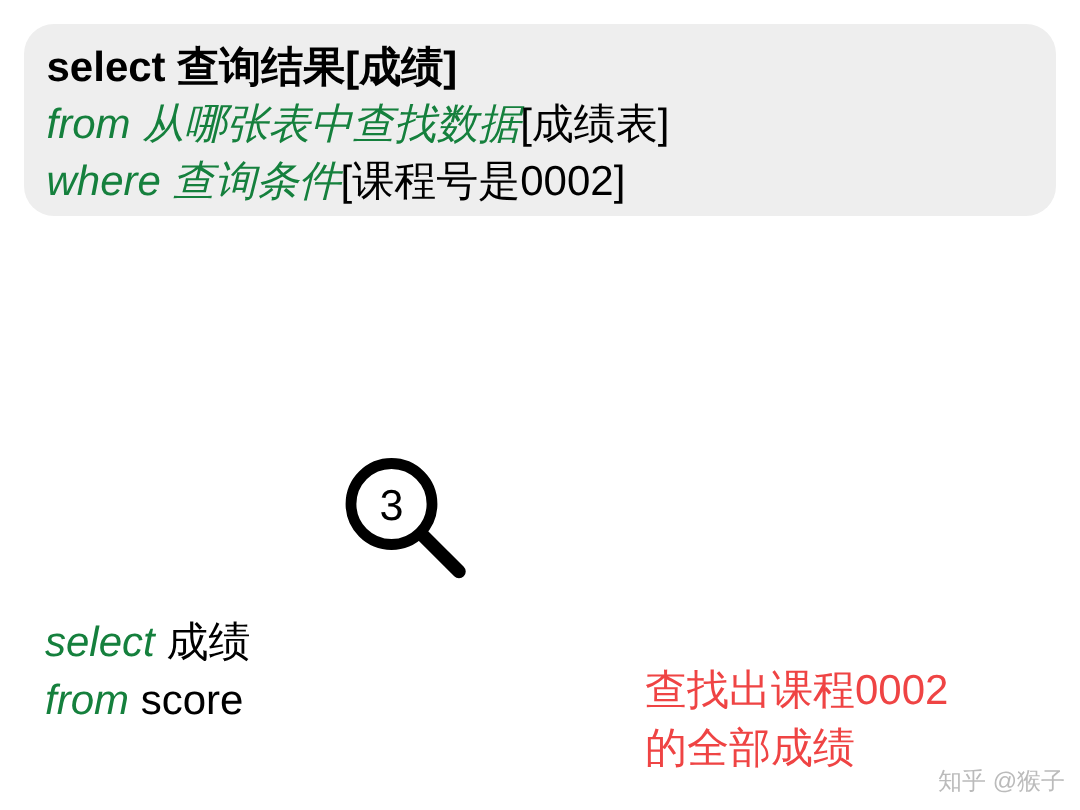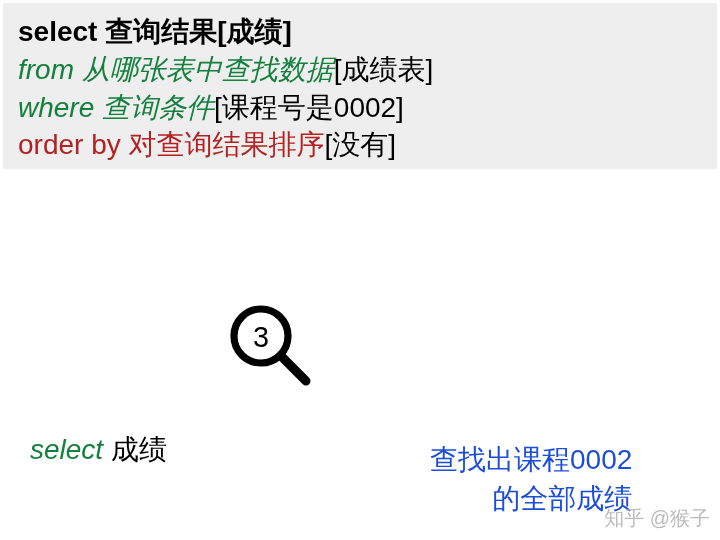--- a/index.html
+++ b/index.html
@@ -8,23 +8,24 @@
     width: 720px;
     height: 540px;
     font-family: "Microsoft YaHei", "SimHei", sans-serif;
     background: #ffffff;
     position: relative;
     overflow: hidden;
   }
   .top-block {
     background: #eeeeee;
     padding: 10px 15px 5px 15px;
-    margin: 3px;
+    margin: 16px;
     font-size: 28px;
     line-height: 1.35;
+    border-radius: 20px;
   }
   .line { white-space: nowrap; }
   .kw-black-bold { color: #000; font-weight: bold; }
   .kw-blue { color: #15803d; font-style: italic; }
   .kw-red { color: #b22222; }
   .txt-black { color: #000; }
   .bracket { color: #000; }
   .small { font-size: 22px; }
   .magnifier {
     position: absolute;
@@ -32,69 +33,67 @@
     top: 300px;
     width: 90px;
     height: 90px;
   }
   .bottom-block {
     position: absolute;
     left: 30px;
     top: 408px;
     font-size: 28px;
     line-height: 1.4;
-    margin-top: 22px;
   }
   .right-block {
     position: absolute;
     left: 430px;
     top: 440px;
     font-size: 28px;
     line-height: 1.4;
-    color: #1d4ed8;
-    text-align: right;
+    color: #ef4444;
   }
   .watermark {
     position: absolute;
     right: 10px;
     bottom: 8px;
-    font-size: 20px;
+    font-size: 16px;
     color: #bbb;
   }
 </style>
 </head>
 <body>
 
 <div class="top-block">
   <div class="line">
     <span class="kw-black-bold">select</span><span class="kw-black-bold"> 查询结果</span><span class="kw-black-bold bracket">[成绩]</span>
   </div>
   <div class="line">
     <span class="kw-blue">from</span><span class="kw-blue"> 从哪张表中查找数据</span><span class="bracket">[成绩表]</span>
   </div>
   <div class="line">
     <span class="kw-blue">where</span><span class="kw-blue"> 查询条件</span><span class="bracket">[课程号是0002]</span>
   </div>
-  <div class="line">
-    <span class="kw-red">order by</span><span class="kw-red"> 对查询结果排序</span><span class="bracket">[没有]</span>
-  </div>
 </div>
 
 <div class="magnifier">
   <svg viewBox="0 0 100 100" width="90" height="90">
     <circle cx="40" cy="40" r="30" stroke="#000" stroke-width="8" fill="#fff"></circle>
     <line x1="62" y1="62" x2="90" y2="90" stroke="#000" stroke-width="10" stroke-linecap="round"></line>
     <text x="40" y="52" text-anchor="middle" font-size="32" font-family="sans-serif" fill="#000">3</text>
   </svg>
 </div>
 
 <div class="bottom-block">
   <div class="line">
     <span class="kw-blue">select</span><span class="txt-black"> 成绩</span>
   </div>
+  <div class="line">
+    <span class="kw-blue">from</span><span class="txt-black"> score</span>
+  </div>
 </div>
 
 <div class="right-block">
   <div>查找出课程0002</div>
   <div>的全部成绩</div>
 </div>
 
 <div class="watermark">知乎 @猴子</div>
 
 </body></html>

